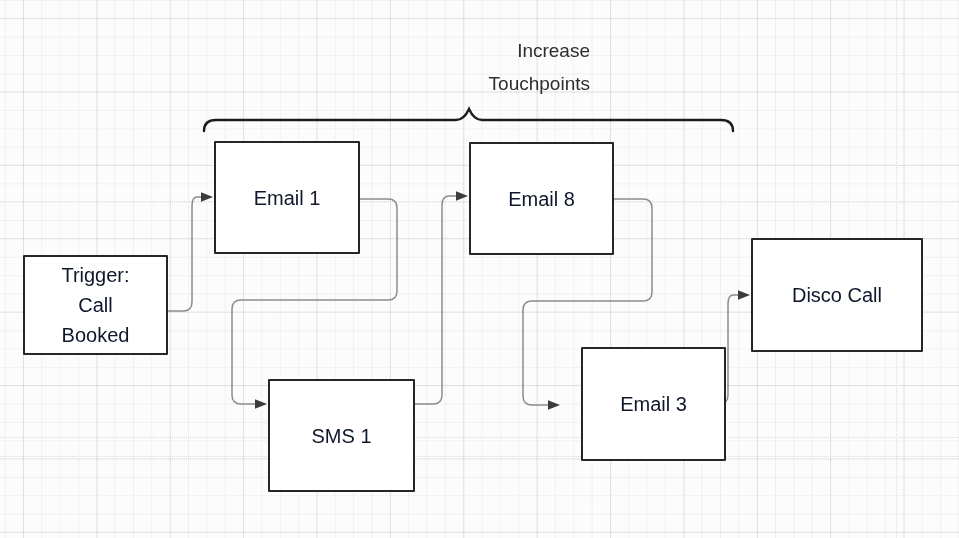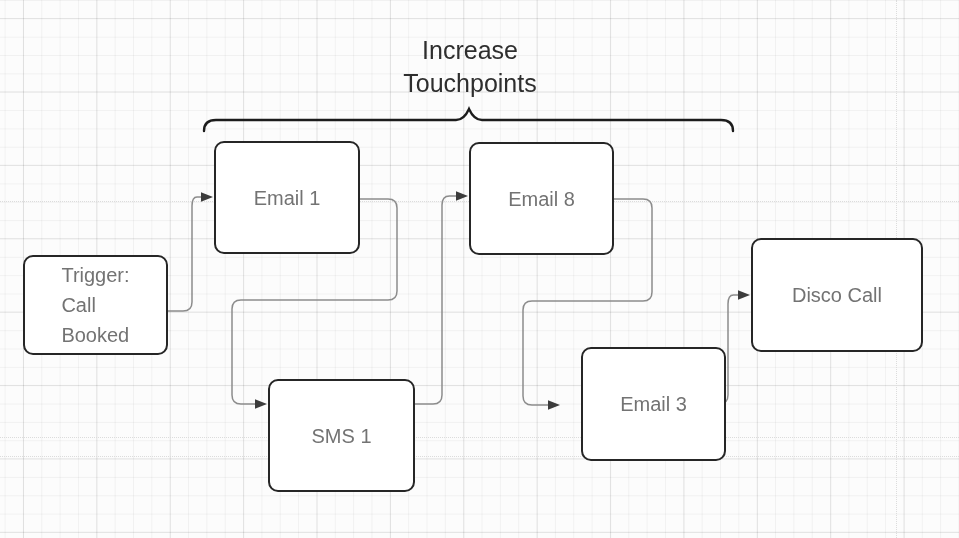--- a/index.html
+++ b/index.html
@@ -53,37 +53,38 @@
     left: 0;
     top: 0;
     width: 959px;
     height: 538px;
   }
   .node {
     position: absolute;
     box-sizing: border-box;
     background: #ffffff;
     border: 2px solid #262626;
-    border-radius: 10px;
+    border-radius: 1px;
     display: flex;
     align-items: center;
     justify-content: center;
+    text-align: center;
     font-size: 20px;
     line-height: 30px;
-    color: #737373;
+    color: #0f172a;
     white-space: pre-line;
     cursor: default;
   }
   .annotation-label {
     position: absolute;
     left: 350px;
     top: 34px;
     width: 240px;
-    text-align: center;
-    font-size: 25px;
+    text-align: right;
+    font-size: 19px;
     line-height: 33px;
     color: #2e2e2e;
     white-space: pre-line;
   }
 </style>
 </head>
 <body>
 
 <div class="canvas">
 

